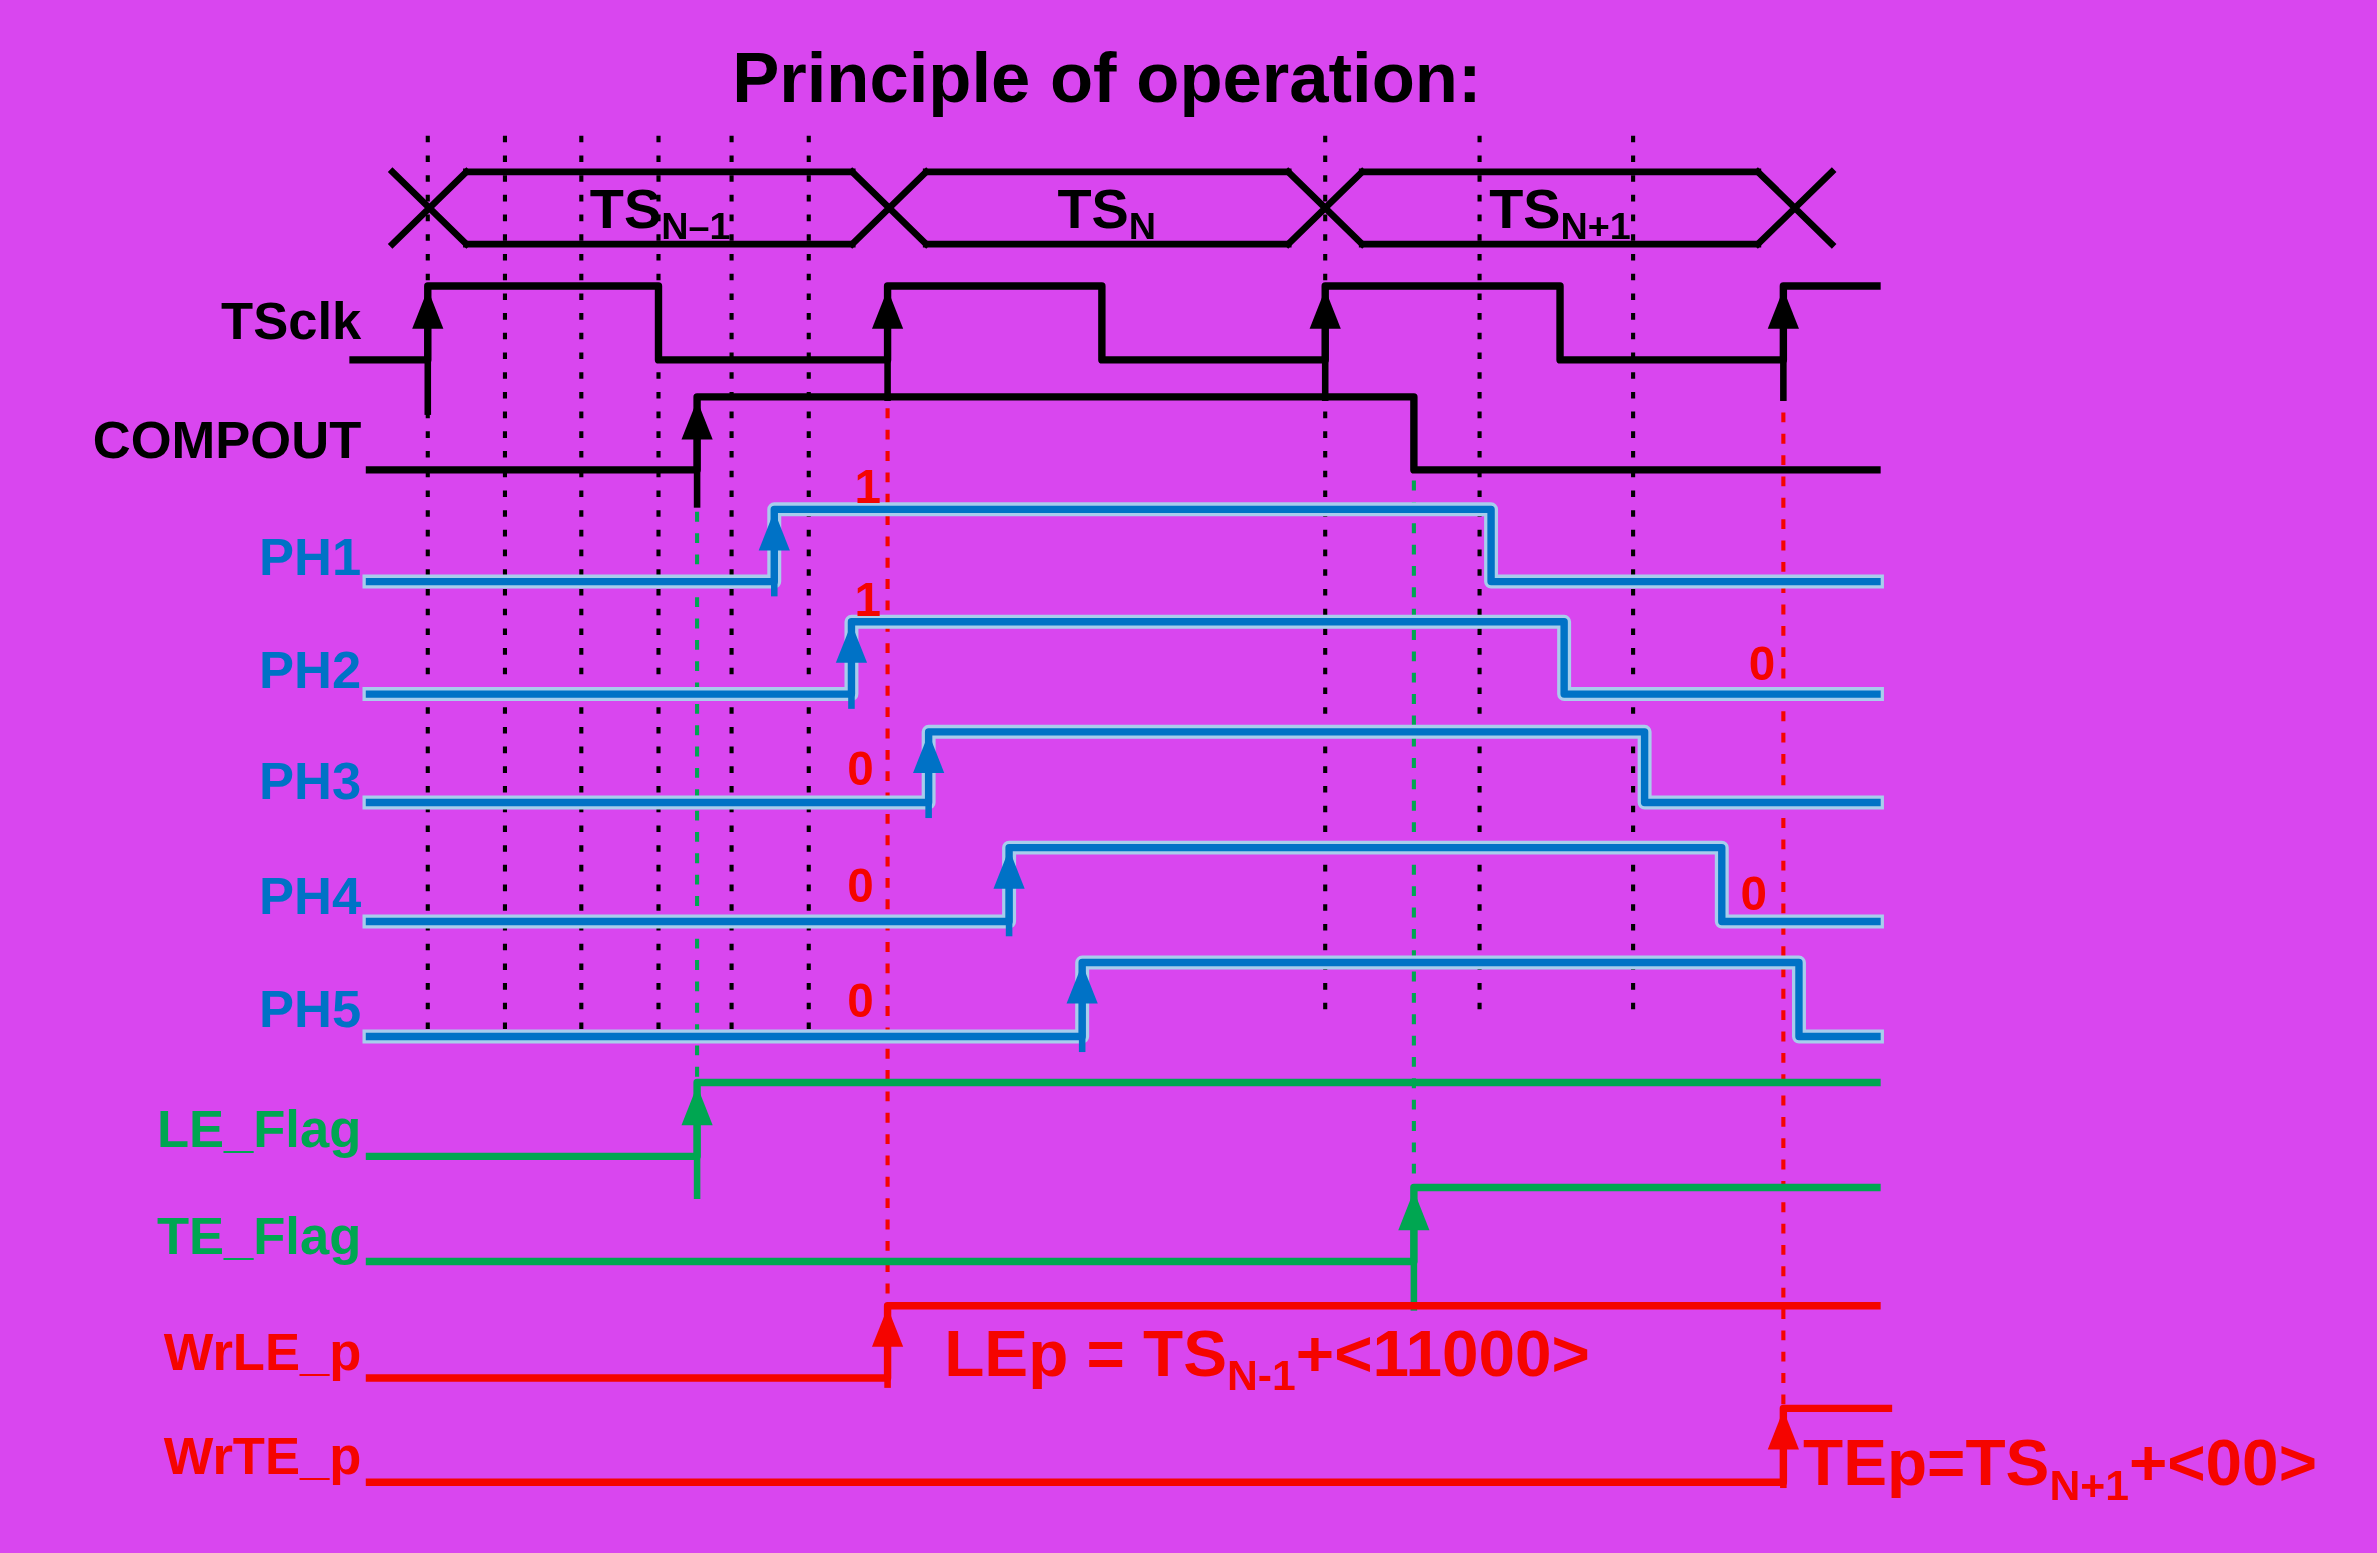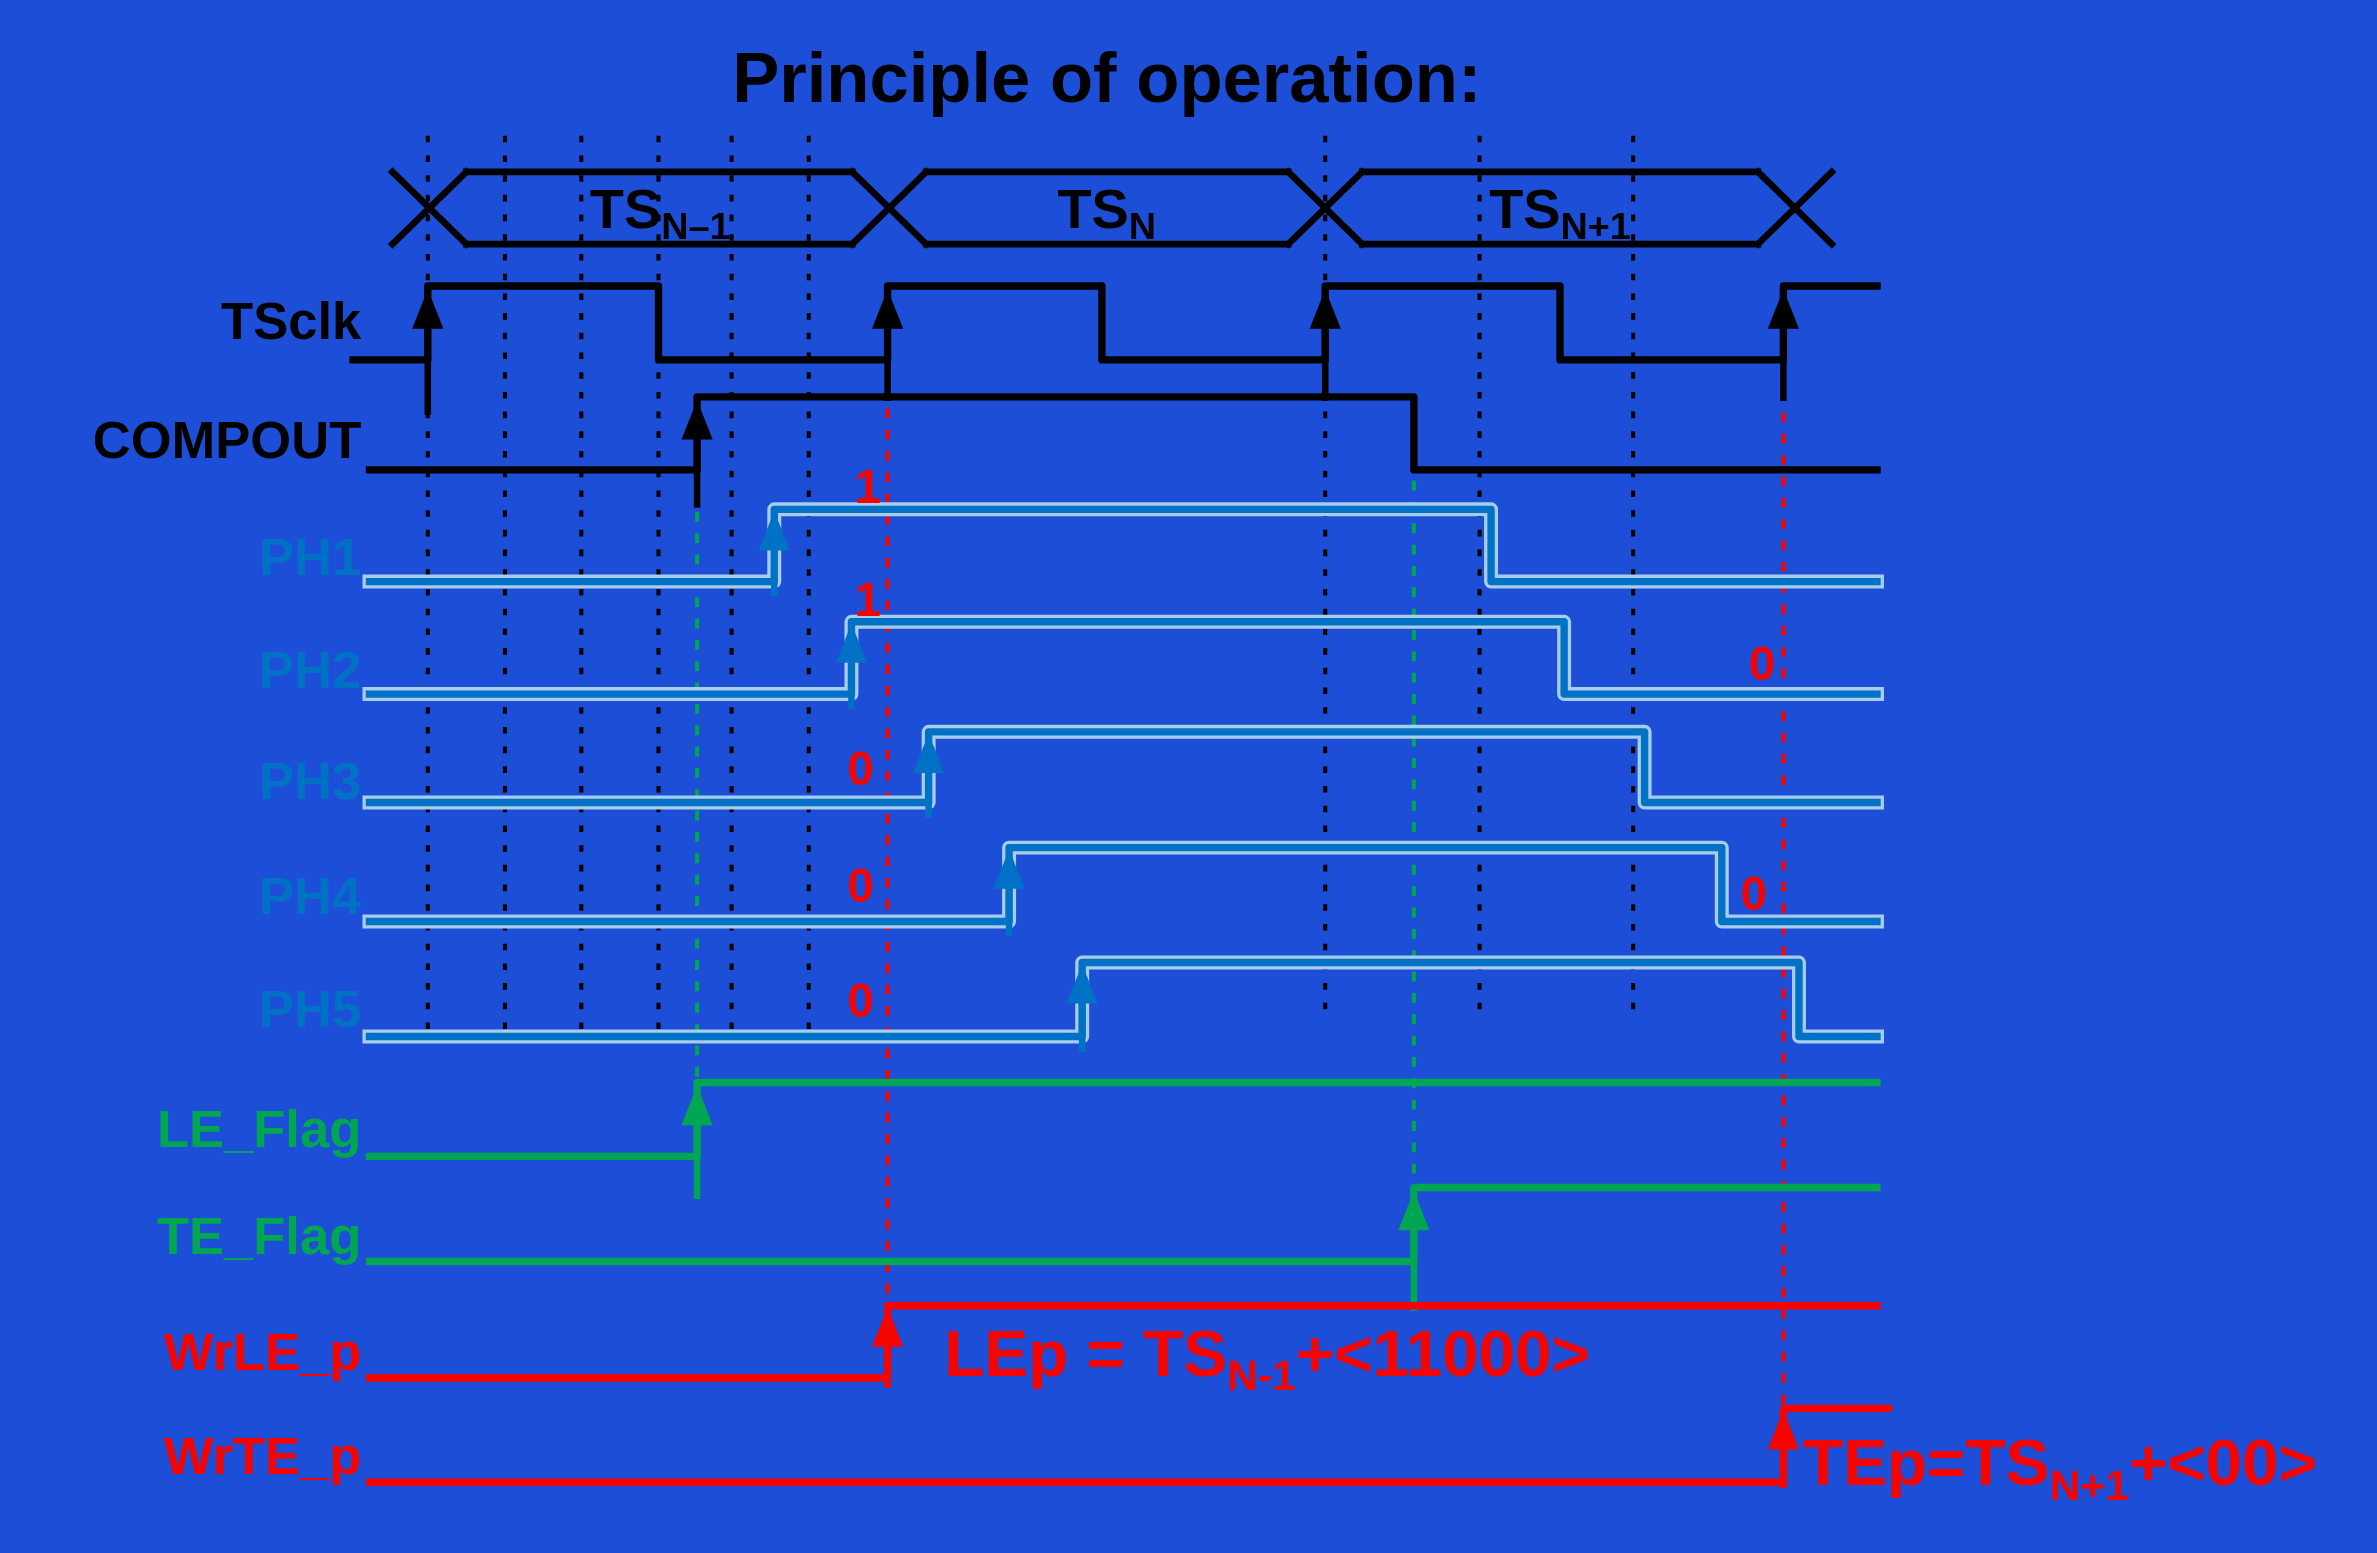--- a/index.html
+++ b/index.html
@@ -1,16 +1,16 @@
 <!DOCTYPE html>
 <html style="font-size:13px"><head>
 <meta charset="utf-8">
 <style>
   html,body{margin:0;padding:0;background:#ffffff;}
-  .stage{position:relative;width:2377px;height:1554px;background:#1d4ed8;overflow:hidden;}
+  .stage{position:relative;width:2377px;height:1554px;background:#d946ef;overflow:hidden;}
   svg{position:absolute;left:0;top:0;width:100%;height:100%;}
   text{font-family:"Liberation Sans",sans-serif;font-weight:bold;}
   .title{font-size:86px;fill:#000000;text-anchor:middle;}
   .busline{stroke:#000000;stroke-width:8;fill:none;stroke-linecap:square;}
   .buslabel{font-size:68px;fill:#000000;text-anchor:middle;}
   .bsub{font-size:46px;}
   .dot{stroke-width:5;fill:none;}
   .dot.k{stroke:#000000;stroke-dasharray:8 16;}
   .dot.g{stroke:#00A651;stroke-dasharray:12 14;}
   .dot.r{stroke:#F50400;stroke-dasharray:12 14;}

